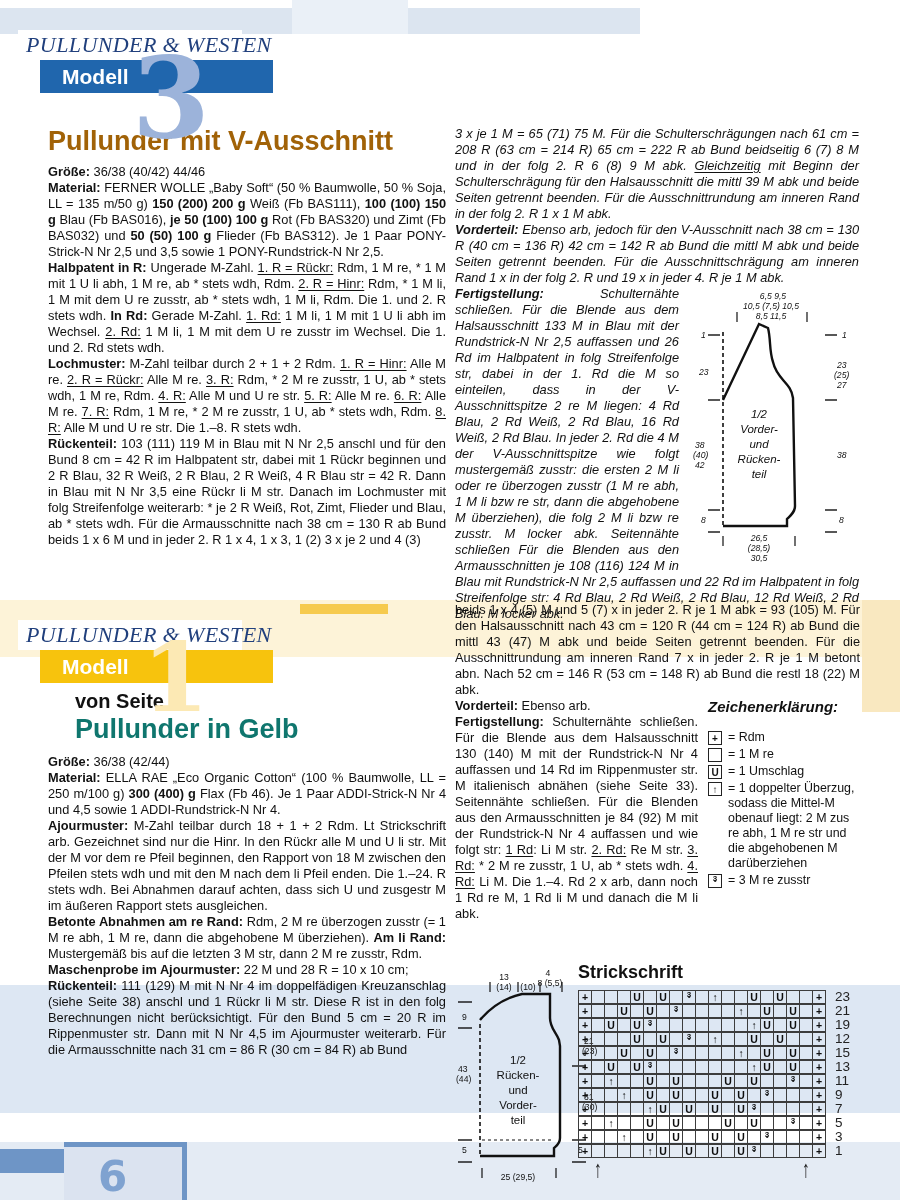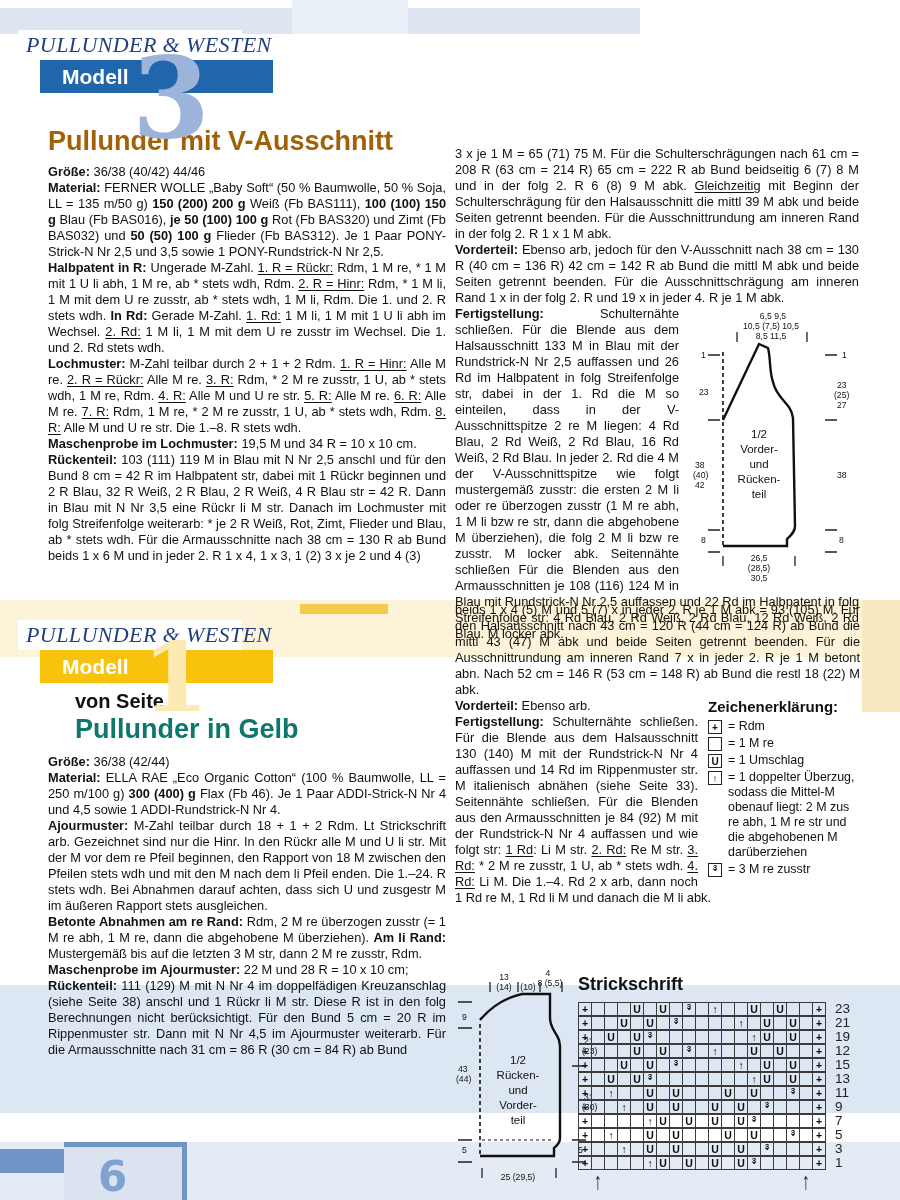--- a/index.html
+++ b/index.html
@@ -14,21 +14,21 @@
   .modelbar{position:absolute;z-index:1;width:233px;height:33px;display:flex;align-items:center;margin-left:40px;}
   .modelbar span{padding-left:22px;font-size:21px;font-weight:bold;color:#fff;}
   .bignum{position:absolute;z-index:4;font-family:"DejaVu Serif",serif;font-weight:bold;line-height:1;}
   .h-title{position:absolute;z-index:3;font-size:27px;font-weight:bold;white-space:nowrap;}
   
   .col{position:absolute;z-index:3;}
   p.para{margin:0;text-align:justify;font-size:12.8px;line-height:16px;color:#111;}
   p.para b{font-weight:bold;} p.para u{text-underline-offset:2px;}
   .schem-float{float:right;width:172px;margin:2px 0 4px 8px;}
   .legend-float{float:right;width:152px;margin:0 0 4px 10px;}
-  .legend-title{font-size:15px;font-weight:bold;margin:0 0 4px 0;}
+  .legend-title{font-size:15px;font-weight:bold;margin:0 0 15px 0;font-style:italic;}
   .legend-item{display:flex;gap:6px;margin:2px 0;font-size:12.4px;line-height:15px;align-items:flex-start;}
   .symbox{flex:0 0 auto;width:14px;height:14px;border:1.6px solid #222;display:flex;align-items:center;justify-content:center;
     font-size:10px;font-weight:bold;margin-top:1px;box-sizing:border-box;background:#fff;}
   
   #strick-block{position:absolute;z-index:3;}
   .strick-title{font-size:18px;font-weight:bold;margin-bottom:7px;}
   .chart-row{display:flex;margin-top:-1px;align-items:center;}
   .chart-cell{width:14px;height:14px;box-sizing:border-box;border:1px solid #3c3c3c;margin-left:-1px;
     display:flex;align-items:center;justify-content:center;font-size:10.5px;font-weight:bold;color:#0d0d0d;}
   .chart-row .chart-cell:first-child{margin-left:0;}
@@ -67,26 +67,25 @@
   <div class="bignum" style="left:132px;top:42px;font-size:112px;color:#9cb3da;">3</div>
 
   <div class="h-title" style="left:48px;top:126px;color:#a16207;">Pullunder mit V-Ausschnitt</div>
 
   <div class="col" style="left:48px;top:164px;width:398px;">
     <div>
         <p class="para"><b>Größe:</b> 36/38 (40/42) 44/46</p>
         <p class="para"><b>Material:</b> FERNER WOLLE „Baby Soft“ (50 % Baumwolle, 50 % Soja, LL = 135 m/50 g) <b>150 (200) 200 g</b> Weiß (Fb BAS111), <b>100 (100) 150 g</b> Blau (Fb BAS016), <b>je 50 (100) 100 g</b> Rot (Fb BAS320) und Zimt (Fb BAS032) und <b>50 (50) 100 g</b> Flieder (Fb BAS312). Je 1 Paar PONY-Strick-N Nr 2,5 und 3,5 sowie 1 PONY-Rundstrick-N Nr 2,5.</p>
         <p class="para"><b>Halbpatent in R:</b> Ungerade M-Zahl. <u>1. R = Rückr:</u> Rdm, 1 M re, * 1 M mit 1 U li abh, 1 M re, ab * stets wdh, Rdm. <u>2. R = Hinr:</u> Rdm, * 1 M li, 1 M mit dem U re zusstr, ab * stets wdh, 1 M li, Rdm. Die 1. und 2. R stets wdh. <b>In Rd:</b> Gerade M-Zahl. <u>1. Rd:</u> 1 M li, 1 M mit 1 U li abh im Wechsel. <u>2. Rd:</u> 1 M li, 1 M mit dem U re zusstr im Wechsel. Die 1. und 2. Rd stets wdh.</p>
         <p class="para"><b>Lochmuster:</b> M-Zahl teilbar durch 2 + 1 + 2 Rdm. <u>1. R = Hinr:</u> Alle M re. <u>2. R = Rückr:</u> Alle M re. <u>3. R:</u> Rdm, * 2 M re zusstr, 1 U, ab * stets wdh, 1 M re, Rdm. <u>4. R:</u> Alle M und U re str. <u>5. R:</u> Alle M re. <u>6. R:</u> Alle M re. <u>7. R:</u> Rdm, 1 M re, * 2 M re zusstr, 1 U, ab * stets wdh, Rdm. <u>8. R:</u> Alle M und U re str. Die 1.–8. R stets wdh.</p>
-        <p class="para"><b>Maschenprobe im Lochmuster:</b> 19,5 M und 34 R = 10 x 10 cm.</p>
         <p class="para"><b>Rückenteil:</b> 103 (111) 119 M in Blau mit N Nr 2,5 anschl und für den Bund 8 cm = 42 R im Halbpatent str, dabei mit 1 Rückr beginnen und 2 R Blau, 32 R Weiß, 2 R Blau, 2 R Weiß, 4 R Blau str = 42 R. Dann in Blau mit N Nr 3,5 eine Rückr li M str. Danach im Lochmuster mit folg Streifenfolge weiterarb: * je 2 R Weiß, Rot, Zimt, Flieder und Blau, ab * stets wdh. Für die Armausschnitte nach 38 cm = 130 R ab Bund beids 1 x 6 M und in jeder 2. R 1 x 4, 1 x 3, 1 (2) 3 x je 2 und 4 (3)</p>
       </div>
   </div>
 
-  <div class="col" style="left:455px;top:146px;width:404px;">
+  <div class="col" style="left:455px;top:126px;width:404px;font-style:italic;">
     <div>
         <p class="para">3 x je 1 M = 65 (71) 75 M. Für die Schulterschrägungen nach 61 cm = 208 R (63 cm = 214 R) 65 cm = 222 R ab Bund beidseitig 6 (7) 8 M und in der folg 2. R 6 (8) 9 M abk. <u>Gleichzeitig</u> mit Beginn der Schulterschrägung für den Halsausschnitt die mittl 39 M abk und beide Seiten getrennt beenden. Für die Ausschnittrundung am inneren Rand in der folg 2. R 1 x 1 M abk.</p>
         <p class="para"><b>Vorderteil:</b> Ebenso arb, jedoch für den V-Ausschnitt nach 38 cm = 130 R (40 cm = 136 R) 42 cm = 142 R ab Bund die mittl M abk und beide Seiten getrennt beenden. Für die Ausschnittschrägung am inneren Rand 1 x in der folg 2. R und 19 x in jeder 4. R je 1 M abk.</p>
       </div>
     <div class="schem-float">
       <svg viewBox="0 0 172 274" width="172" height="274">
 
         <text class="dim" x="86" y="11" text-anchor="middle">6,5  9,5</text>
         <text class="dim" x="84" y="21" text-anchor="middle">10,5 (7,5) 10,5</text>
         <text class="dim" x="84" y="31" text-anchor="middle">8,5  11,5</text>
@@ -235,21 +234,21 @@
       <line x1="30" y1="172" x2="100" y2="172" stroke="#111" stroke-width="1.2" stroke-dasharray="3,3"></line>
 
       <text class="ctr" x="66" y="96" text-anchor="middle">1/2</text>
       <text class="ctr" x="66" y="111" text-anchor="middle">Rücken-</text>
       <text class="ctr" x="66" y="126" text-anchor="middle">und</text>
       <text class="ctr" x="66" y="141" text-anchor="middle">Vorder-</text>
       <text class="ctr" x="66" y="156" text-anchor="middle">teil</text>
     </svg>
   </div>
 
-  <div id="strick-block" style="left:578px;top:962px;margin-top:12px;">
+  <div id="strick-block" style="left:578px;top:962px;">
     <div class="strick-title">Strickschrift</div>
     <div id="strick-grid">
         <div class="chart-row">
           <div class="chart-cell">+</div>
           <div class="chart-cell"></div>
           <div class="chart-cell"></div>
           <div class="chart-cell"></div>
           <div class="chart-cell">U</div>
           <div class="chart-cell"></div>
           <div class="chart-cell">U</div>

